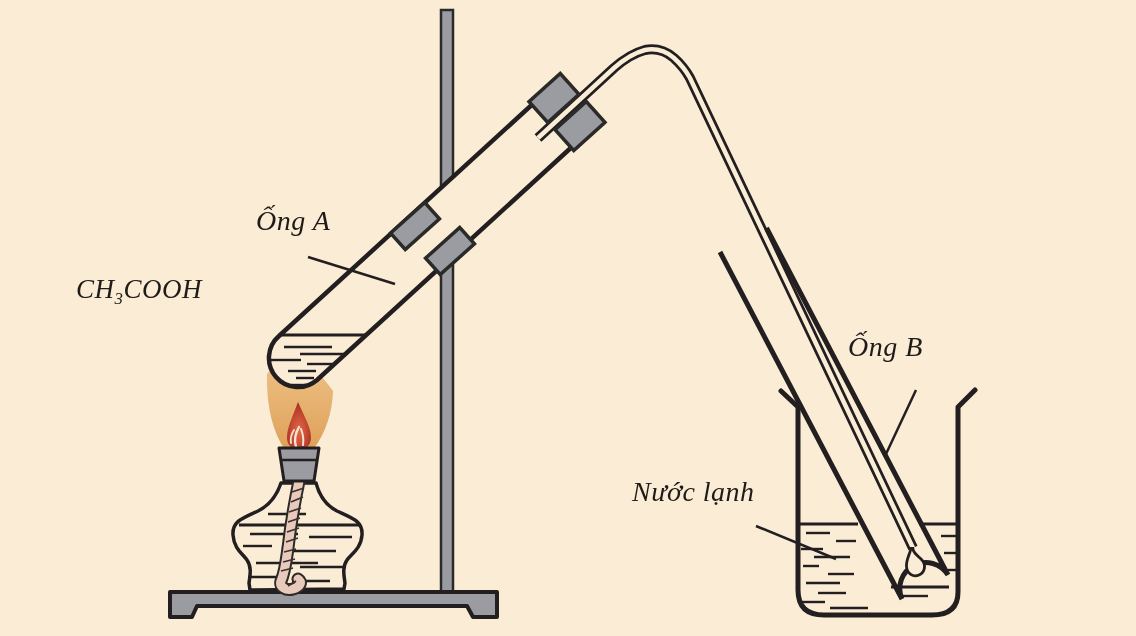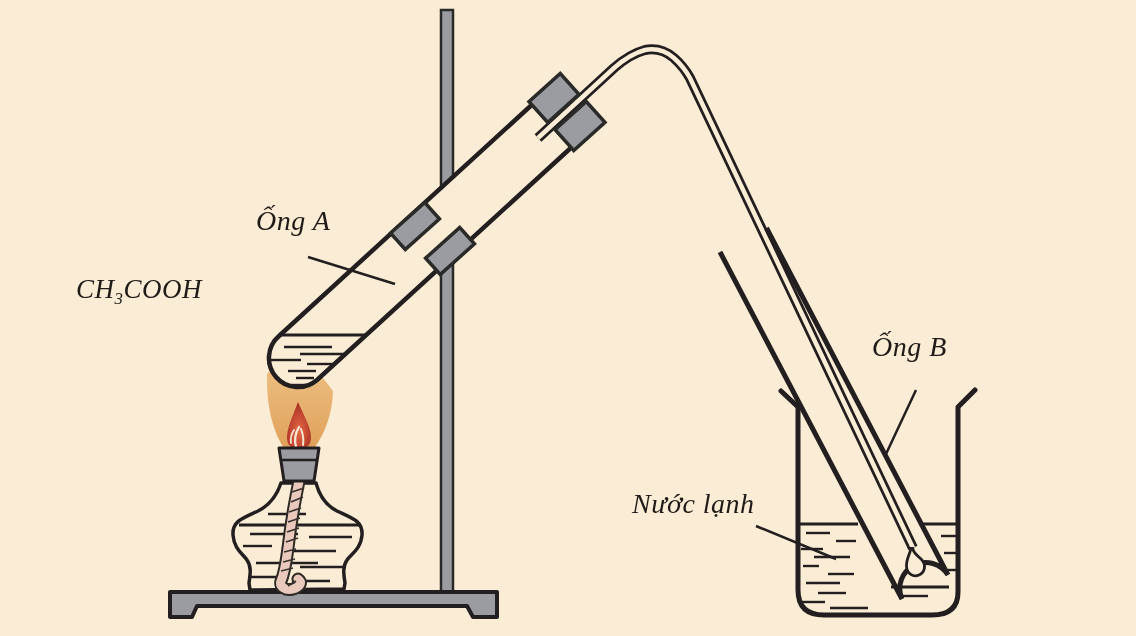--- a/index.html
+++ b/index.html
@@ -137,20 +137,20 @@
   </g>
   <path d="M 911 548.5 C 909.5 555 906 560 906.5 566.5 C 907 573.5 913 577.5 919 575
            C 925 572.5 926.5 564.5 921.5 559.5 C 917.5 555.5 913.5 553.5 912.8 548.5 Z" fill="#faecd5" stroke="#231f20" stroke-width="2.8"></path>
 
   <line x1="308" y1="257" x2="395" y2="284" stroke="#231f20" stroke-width="2.5"></line>
   <line x1="916" y1="390" x2="886" y2="454" stroke="#231f20" stroke-width="2.5"></line>
   <line x1="756" y1="526" x2="836" y2="559" stroke="#231f20" stroke-width="2.5"></line>
 </svg>
 
 <div class="label tube-label" style="left:256px;top:205px;">Ống A</div>
-<div class="label tube-label" style="left:872px;top:331px;">Ống B</div>
-<div class="label tube-label" style="left:632px;top:488px;">Nước lạnh</div>
+<div class="label tube-label" style="left:848px;top:331px;">Ống B</div>
+<div class="label tube-label" style="left:632px;top:476px;">Nước lạnh</div>
 
 <div class="reagents">
   <div class="chem"><span>CH</span><sub>3</sub><span>COOH</span></div>
 </div>
 
 </div>
 
 </body></html>

